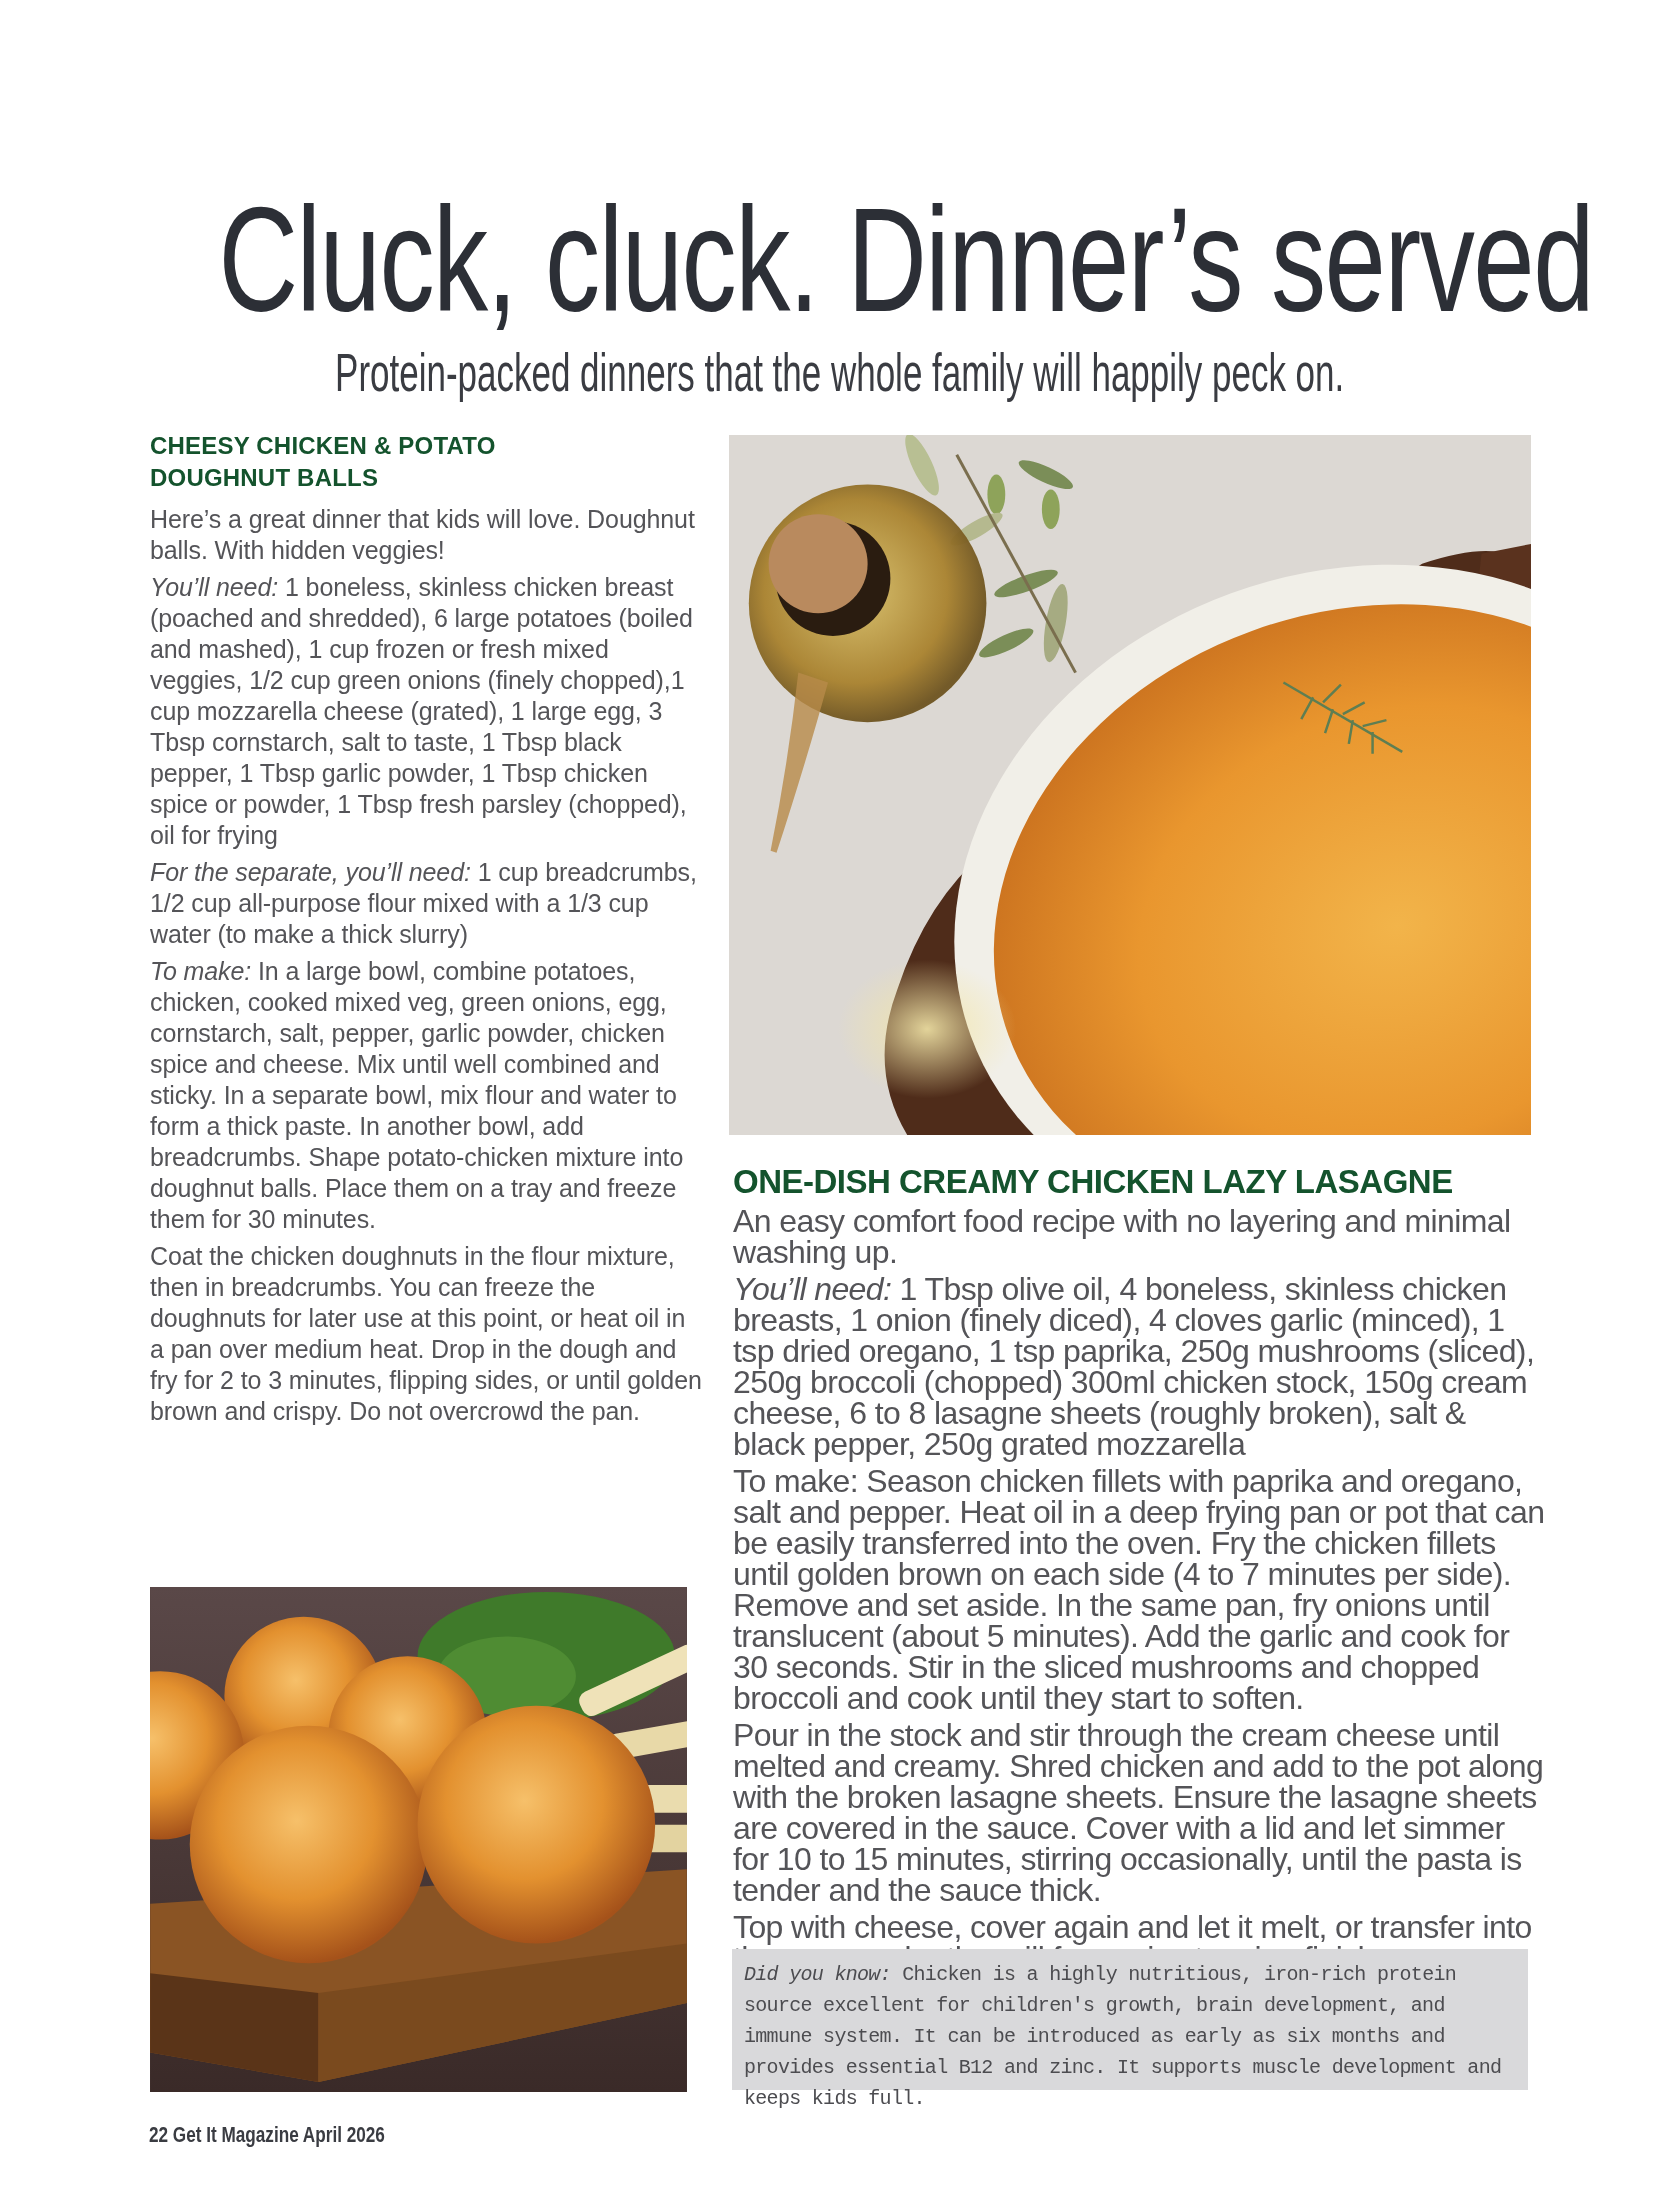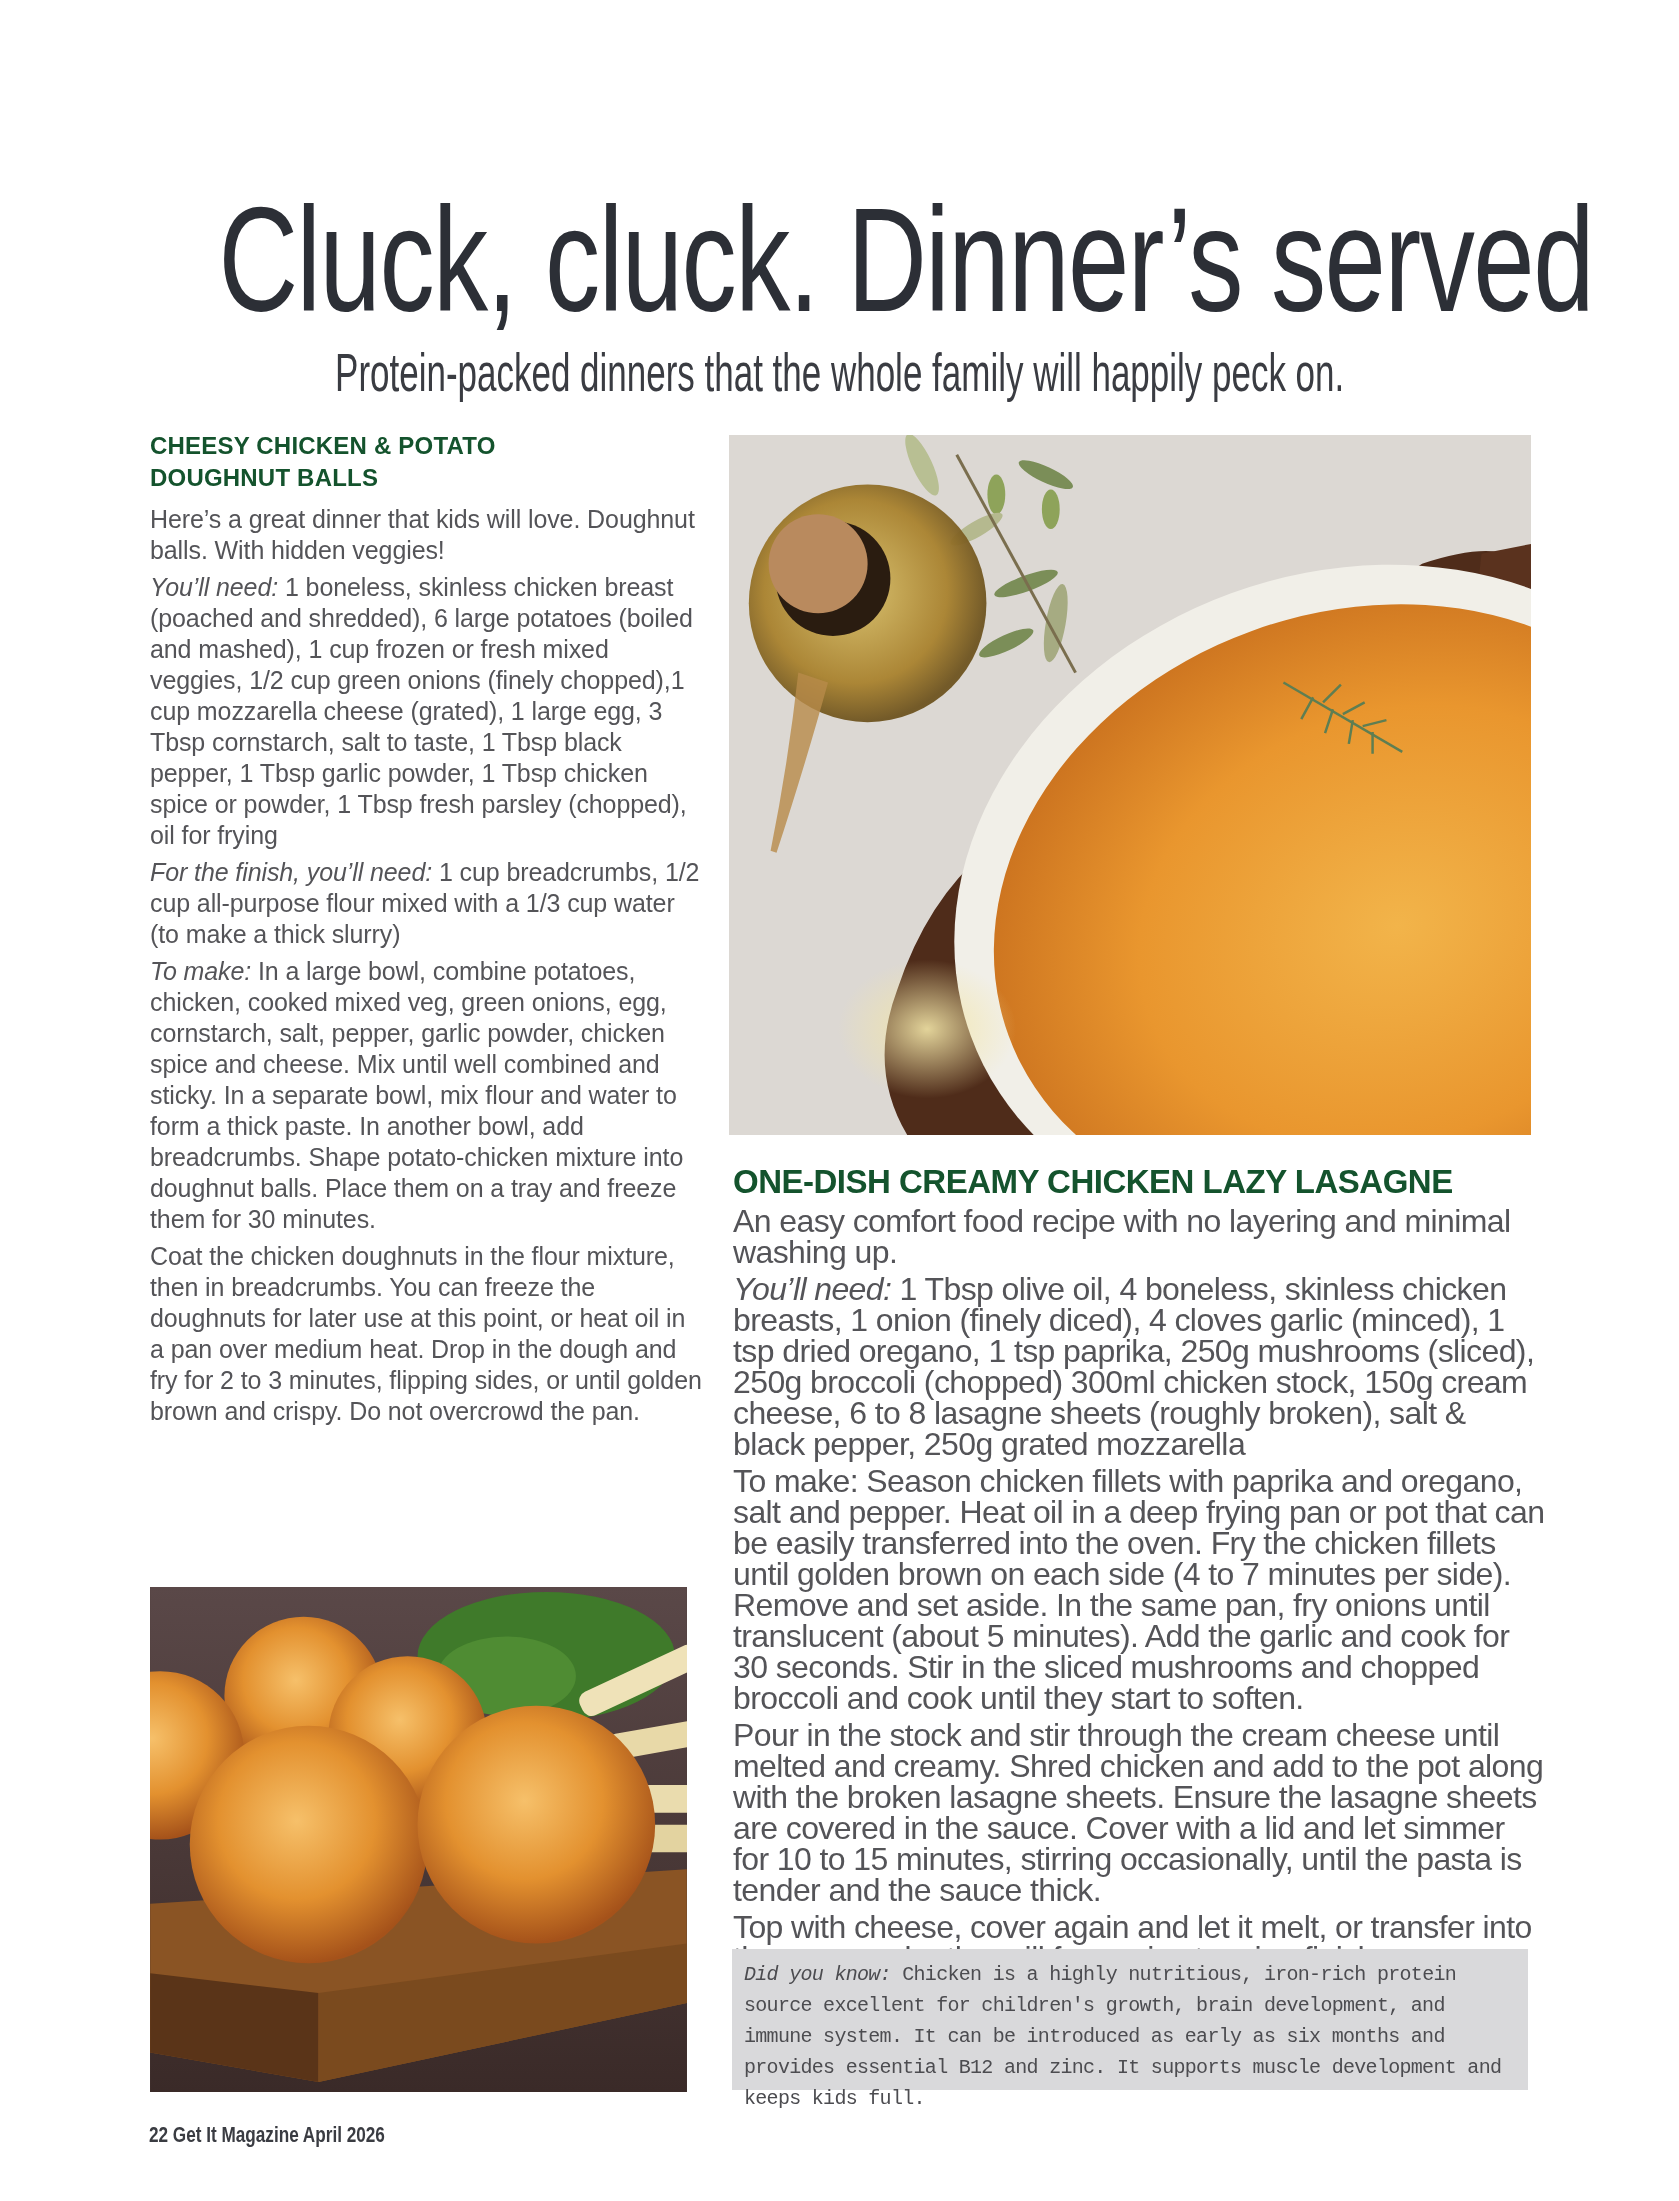--- a/index.html
+++ b/index.html
@@ -68,21 +68,21 @@
 <div id="title" class="abs">Cluck, cluck. Dinner’s served</div>
 <div id="subtitle" class="abs">Protein-packed dinners that the whole family will happily peck on.</div>
 
 <div id="left-col" class="abs">
   <h2 class="rh">
     <span>CHEESY CHICKEN &amp; POTATO</span><br>
     <span>DOUGHNUT BALLS</span>
   </h2>
   <p class="rp">Here’s a great dinner that kids will love. Doughnut balls. With hidden veggies!</p>
   <p class="rp"><em class="lead">You’ll need:</em><span> 1 boneless, skinless chicken breast (poached and shredded), 6 large potatoes (boiled and mashed), 1 cup frozen or fresh mixed veggies, 1/2 cup green onions (finely chopped),1 cup mozzarella cheese (grated), 1 large egg, 3 Tbsp cornstarch, salt to taste, 1 Tbsp black pepper, 1 Tbsp garlic powder, 1 Tbsp chicken spice or powder, 1 Tbsp fresh parsley (chopped), oil for frying</span></p>
-  <p class="rp"><em class="lead">For the finish, you’ll need:</em><span> 1 cup breadcrumbs, 1/2 cup all-purpose flour mixed with a 1/3 cup water (to make a thick slurry)</span></p>
+  <p class="rp"><em class="lead">For the separate, you’ll need:</em><span> 1 cup breadcrumbs, 1/2 cup all-purpose flour mixed with a 1/3 cup water (to make a thick slurry)</span></p>
   <p class="rp"><em class="lead">To make:</em><span> In a large bowl, combine potatoes, chicken, cooked mixed veg, green onions, egg, cornstarch, salt, pepper, garlic powder, chicken spice and cheese. Mix until well combined and sticky. In a separate bowl, mix flour and water to form a thick paste. In another bowl, add breadcrumbs. Shape potato-chicken mixture into doughnut balls. Place them on a tray and freeze them for 30 minutes.</span></p>
   <p class="rp">Coat the chicken doughnuts in the flour mixture, then in breadcrumbs. You can freeze the doughnuts for later use at this point, or heat oil in a pan over medium heat. Drop in the dough and fry for 2 to 3 minutes, flipping sides, or until golden brown and crispy. Do not overcrowd the pan.</p>
 </div>
 
 <div id="lasagne-photo" class="abs photo" title="Cheesy baked lasagne in a white oval dish on a wooden board beside an olive oil bottle">
   <svg width="802" height="700" viewBox="0 0 810 707">
     <defs>
       <radialGradient id="cheese" cx="55%" cy="55%" r="60%">
         <stop offset="0%" stop-color="#f2b44a"></stop>
         <stop offset="60%" stop-color="#e9962e"></stop>

